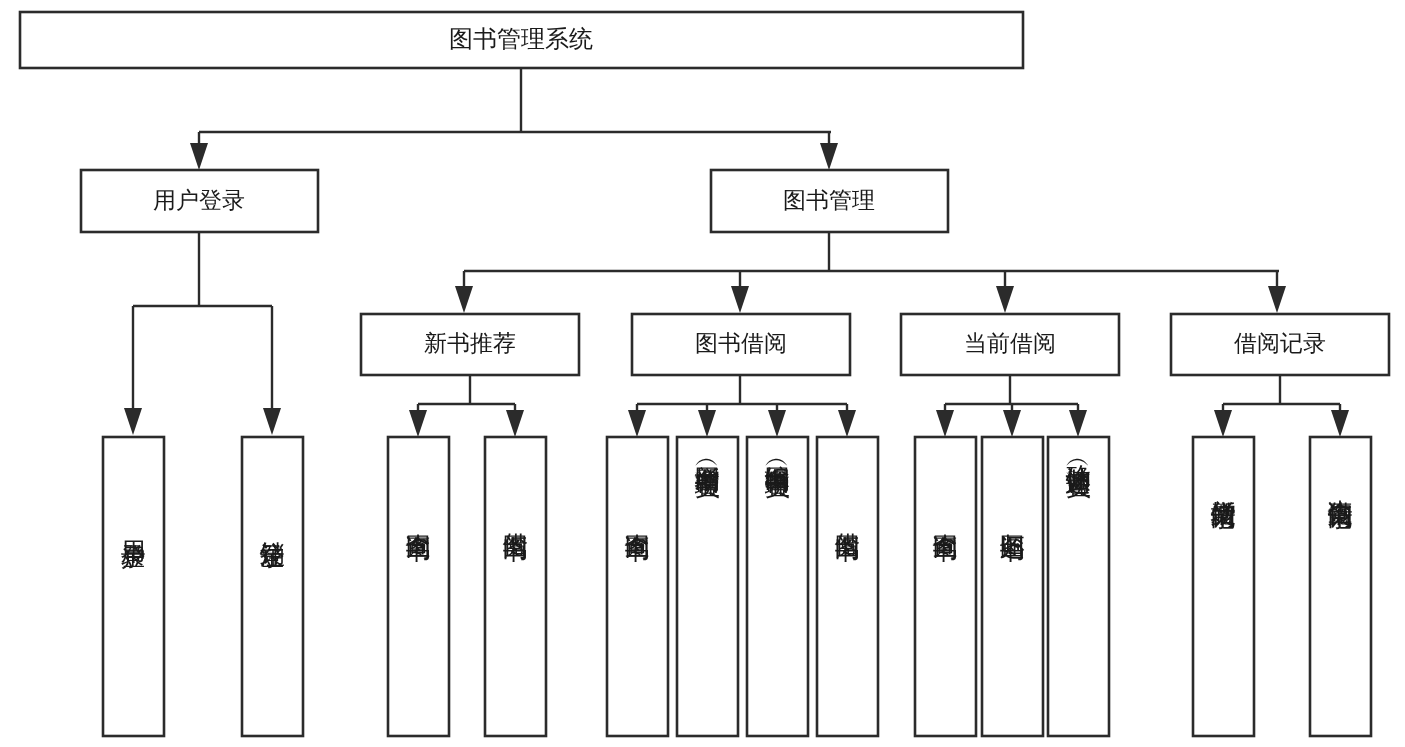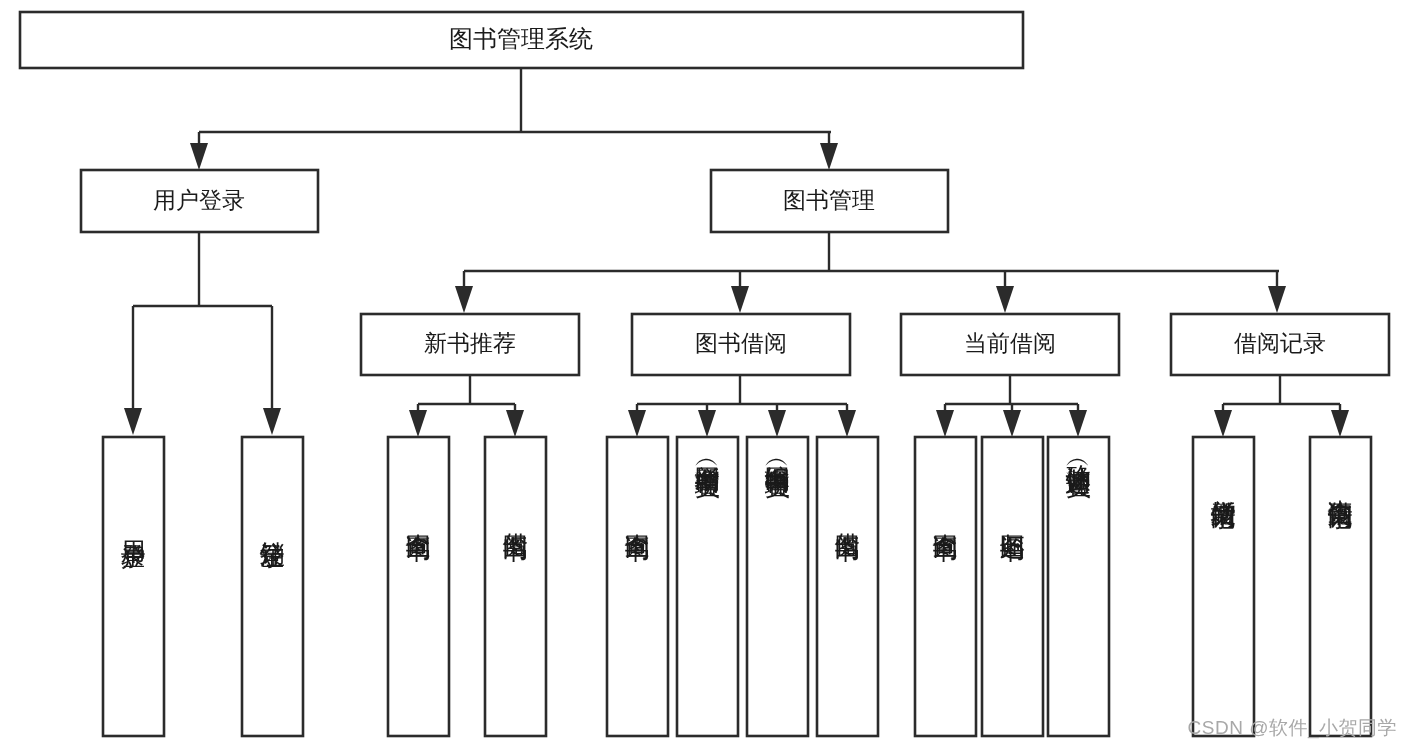--- a/index.html
+++ b/index.html
@@ -247,14 +247,13 @@
     <span class="vert-label" style="margin-top:8px;">确认归还（管理员）</span>
   </div>
 
   <div class="vert-label-wrap" style="left:1193px; top:437px; width:61px; height:299px;">
     <span class="vert-label" style="margin-top:42px;">新增借阅记录</span>
   </div>
   <div class="vert-label-wrap" style="left:1310px; top:437px; width:61px; height:299px;">
     <span class="vert-label" style="margin-top:42px;">查询借阅记录</span>
   </div>
 
-  <div class="watermark">CSDN @软件_小贺同学</div>
 </div>
 
 </body></html>

